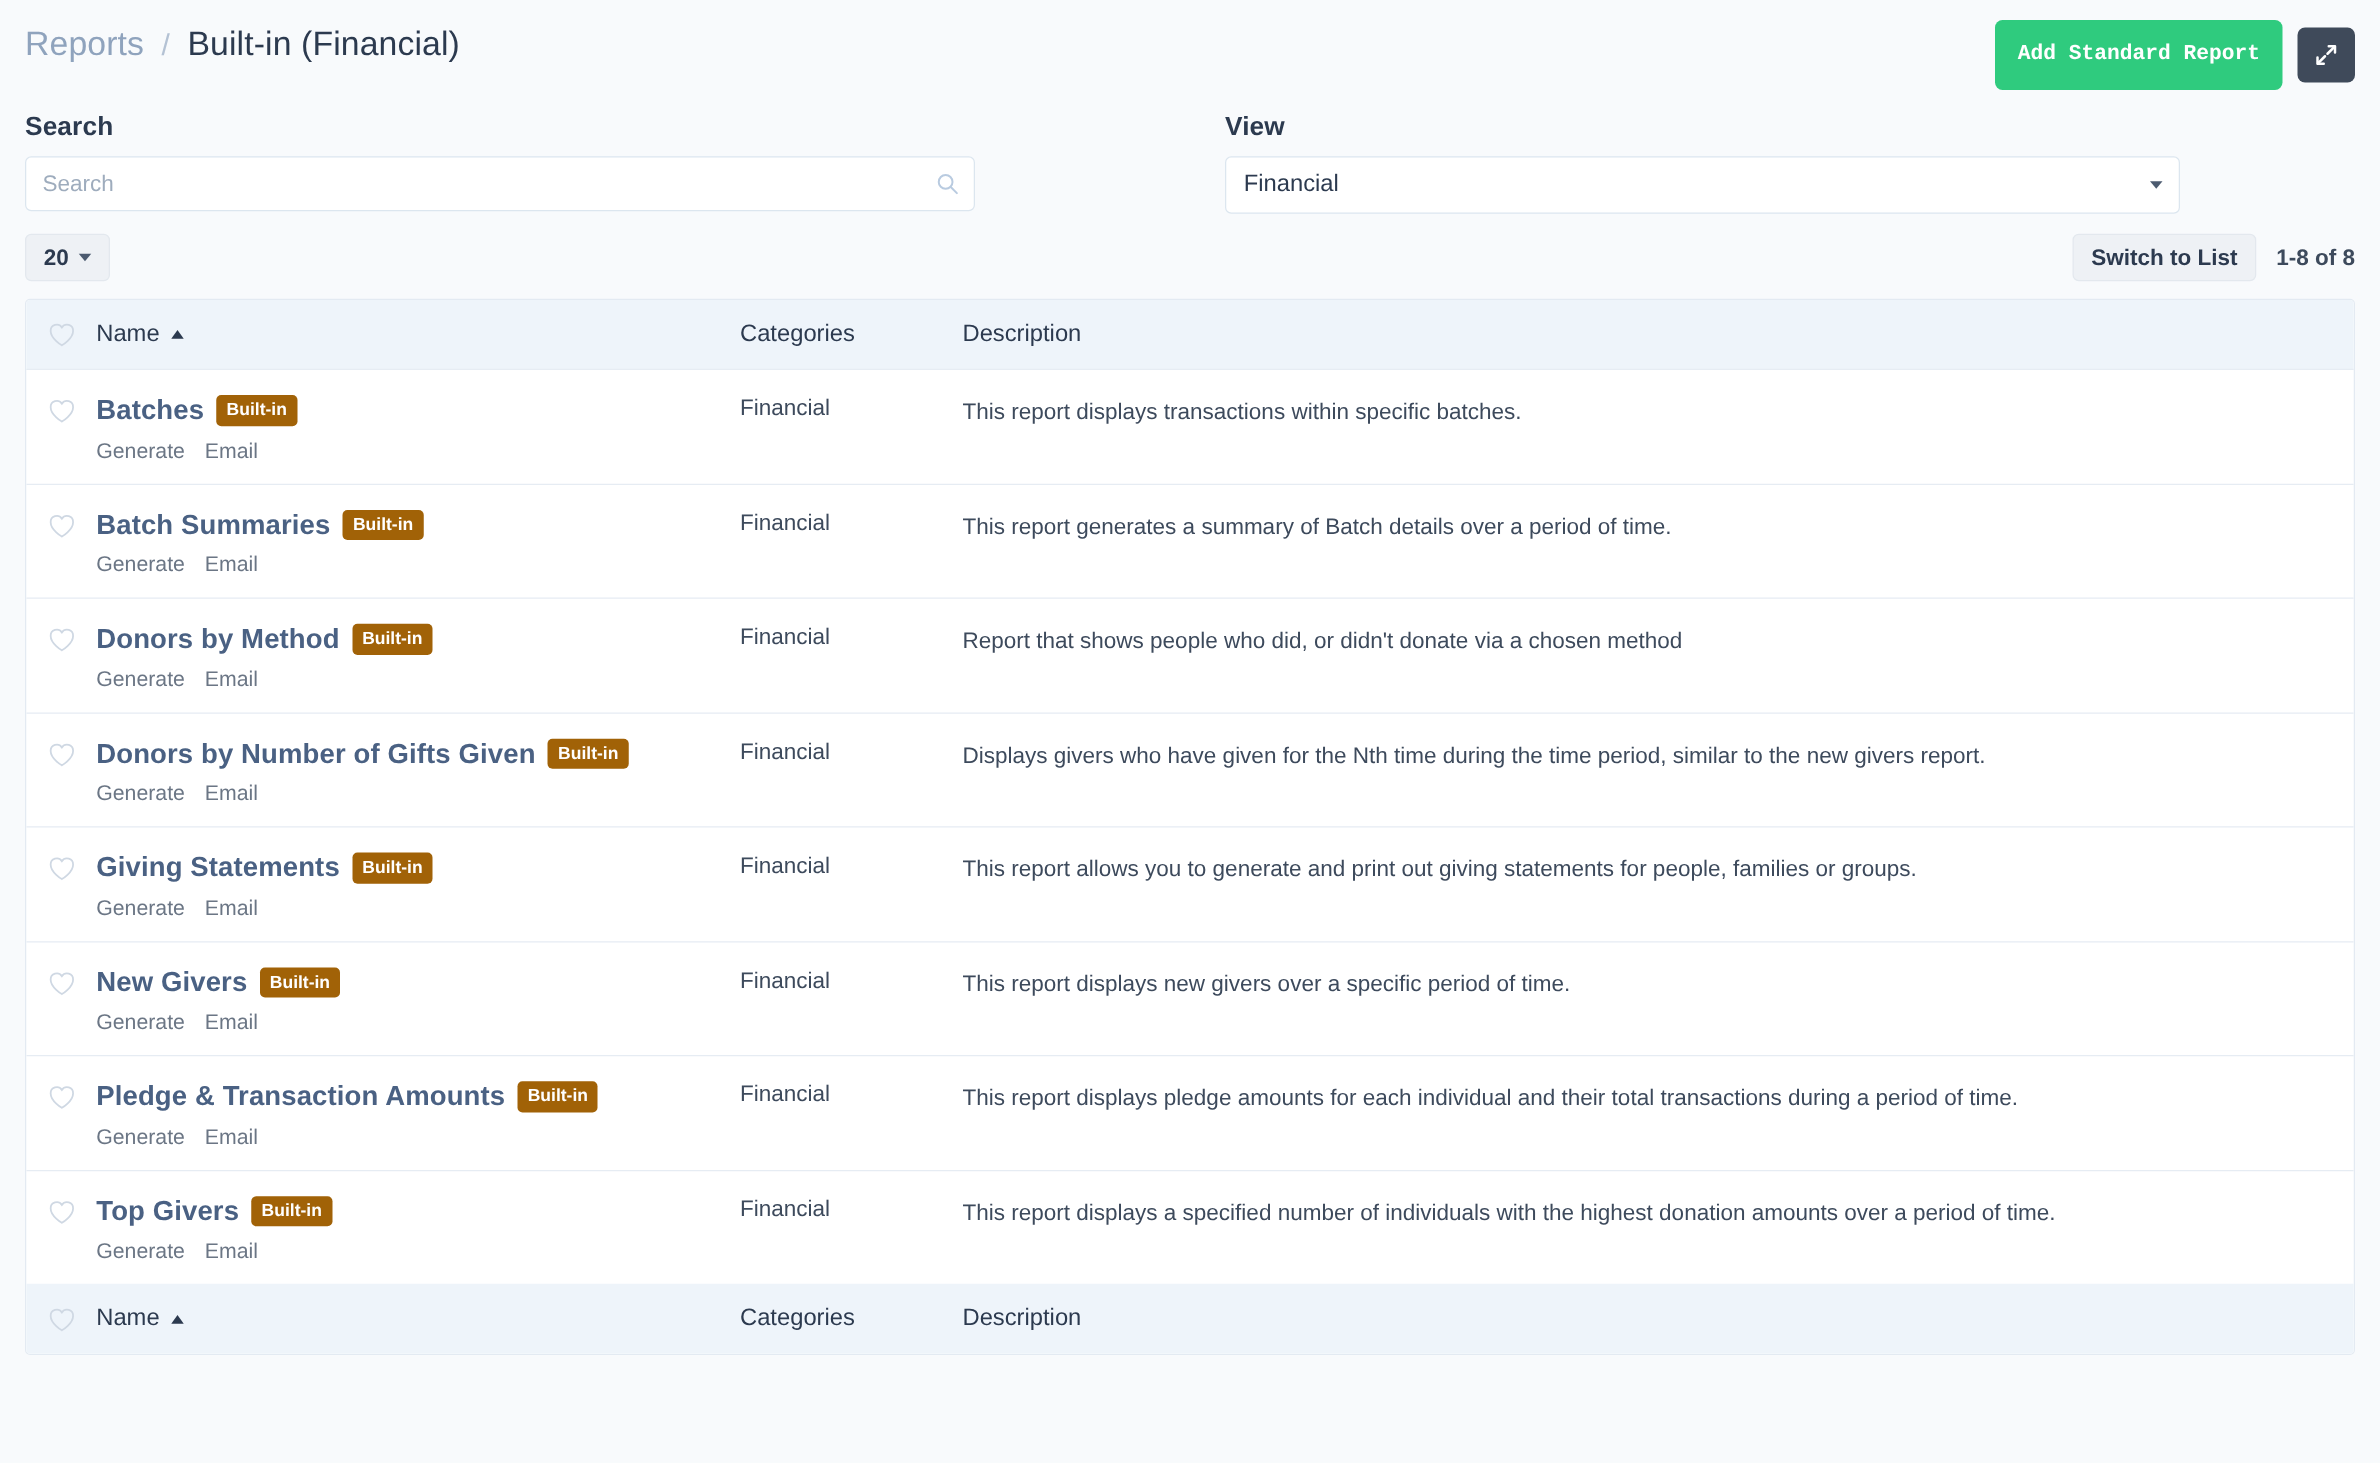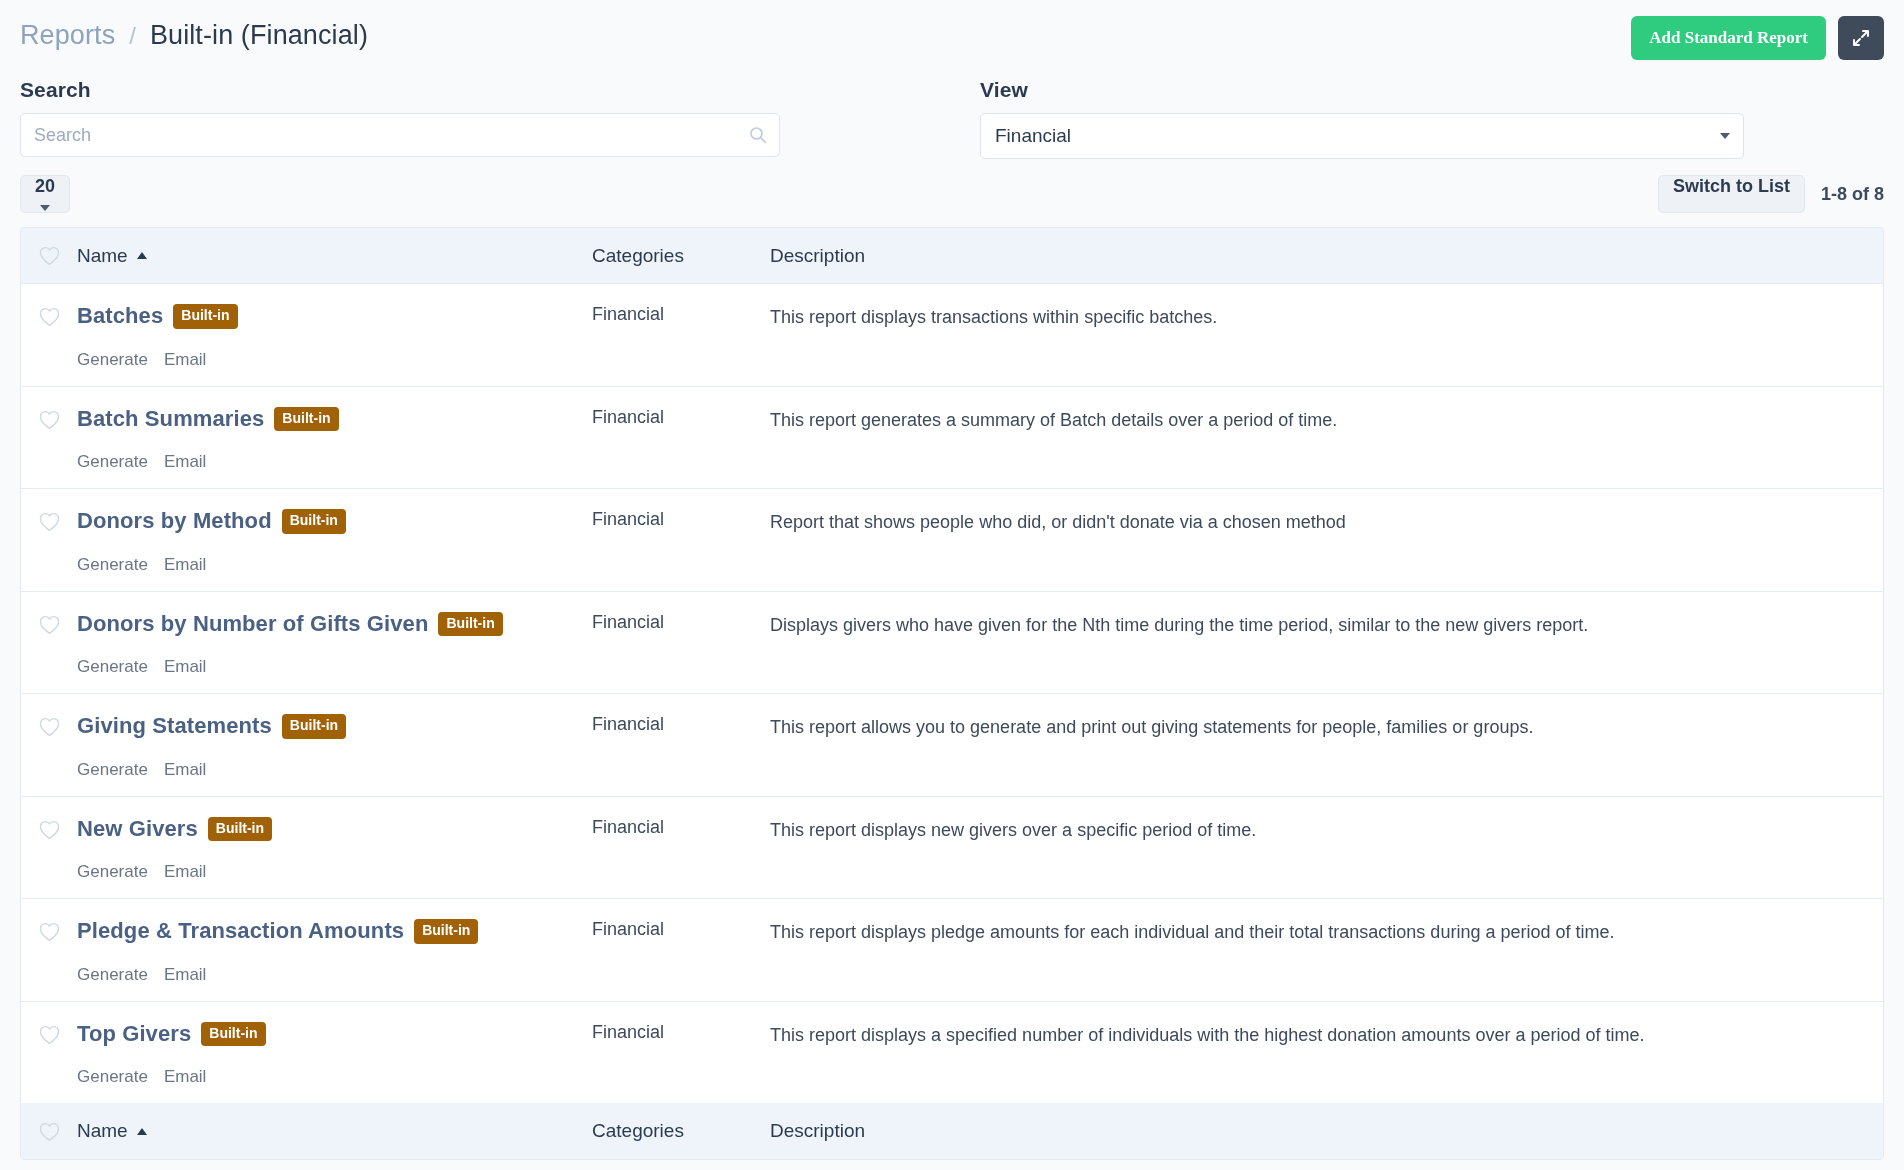--- a/index.html
+++ b/index.html
@@ -20,22 +20,22 @@
   .breadcrumb { display: flex; align-items: baseline; gap: 14px; padding-top: 6px; }
   .crumb-link {
     font-size: 27px; color: #8fa3bd; font-weight: 400; letter-spacing: .1px; cursor: pointer;
   }
   .crumb-sep { font-size: 24px; color: #b4c2d4; }
   .crumb-current { font-size: 27px; color: #2c3a4f; font-weight: 400; letter-spacing: .1px; }
 
   .top-actions { display: flex; align-items: center; gap: 12px; padding-top: 2px; }
   .btn-green {
     background: #2fcb7e; color: #ffffff; border: none; border-radius: 6px;
-    font-size: 17px; font-weight: 700; font-family: Liberation Serif, serif;
-    padding: 0 18px; height: 44px; line-height: 44px; cursor: pointer; white-space: nowrap; text-align: right;
+    font-size: 17px; font-weight: 700; font-family: Liberation Mono, monospace;
+    padding: 0 18px; height: 56px; line-height: 44px; cursor: pointer; white-space: nowrap; text-align: right;
   }
   .btn-dark {
     background: #3f4a5a; color: #fff; border: none; border-radius: 6px;
     width: 46px; height: 44px; cursor: pointer;
     display: flex; align-items: center; justify-content: center;
   }
 
   
   .filters { display: flex; padding: 18px 20px 0 20px; gap: 0; }
   .filter-col-left { width: 960px; }
@@ -66,21 +66,21 @@
 
   
   .toolbar {
     display: flex; align-items: center; justify-content: space-between;
     padding: 16px 20px 0 20px;
   }
   .btn-light {
     background: #eef1f5; border: 1px solid #e3e8ee; border-radius: 5px;
     color: #2c3a4f; font-size: 18px; font-weight: 700; font-family: "Liberation Sans", sans-serif;
     height: 38px; padding: 0 14px; cursor: pointer;
-    display: inline-flex; align-items: center; gap: 8px; flex-direction: column;
+    display: inline-flex; align-items: center; gap: 8px;
   }
   .btn-light .caret {
     width: 0; height: 0; border-left: 5px solid transparent; border-right: 5px solid transparent;
     border-top: 6px solid #4c5b70; display: inline-block;
   }
   .toolbar-right { display: flex; align-items: center; gap: 16px; }
   .count-text { font-size: 18px; color: #3d4a5c; font-weight: bold; }
 
   
   .table-wrap {
@@ -114,21 +114,21 @@
   .name-line { line-height: 1.25; }
   .report-link {
     font-size: 22px; font-weight: 700; color: #4a6183; cursor: pointer;
     letter-spacing: .1px; margin-right: 10px;
   }
   .badge {
     display: inline-block; background: #a16207; color: #ffffff;
     font-size: 14px; font-weight: 700; border-radius: 4px;
     padding: 3px 8px 4px 8px; vertical-align: 3px; white-space: nowrap;
   }
-  .row-actions { margin-top: 20px; display: flex; gap: 16px; }
+  .row-actions { margin-top: 9px; display: flex; gap: 16px; }
   .row-action {
     font-size: 17px; color: #6b7685; cursor: pointer;
   }
   .cat-text { font-size: 18px; color: #3d4a5c; }
   .desc-text { font-size: 18px; color: #3d4a5c; line-height: 1.5; }
 
   .heart { display: block; }
 </style>
 </head>
 <body>

